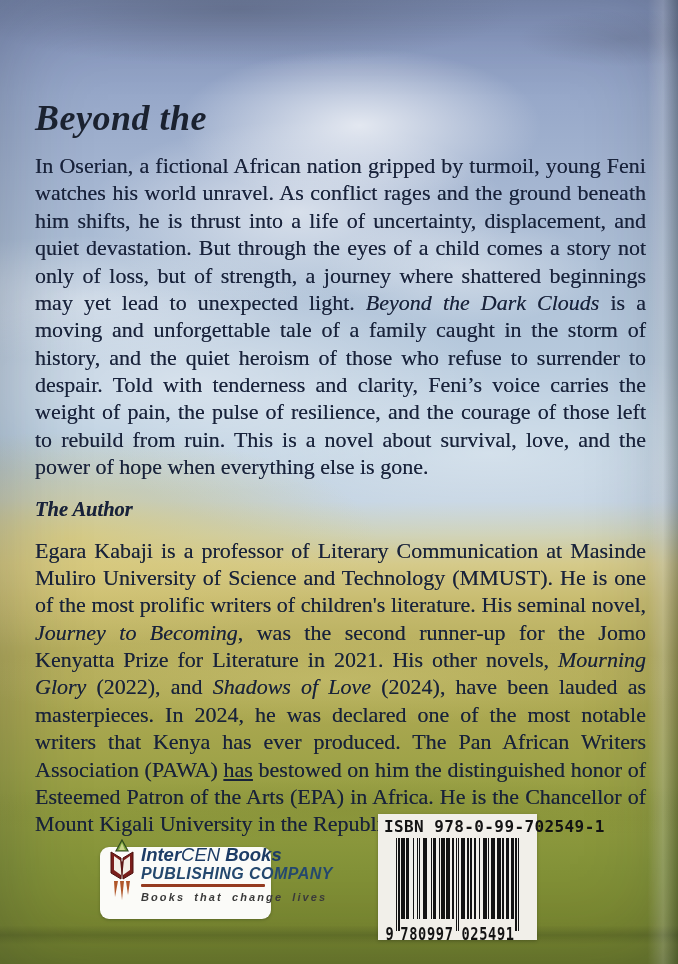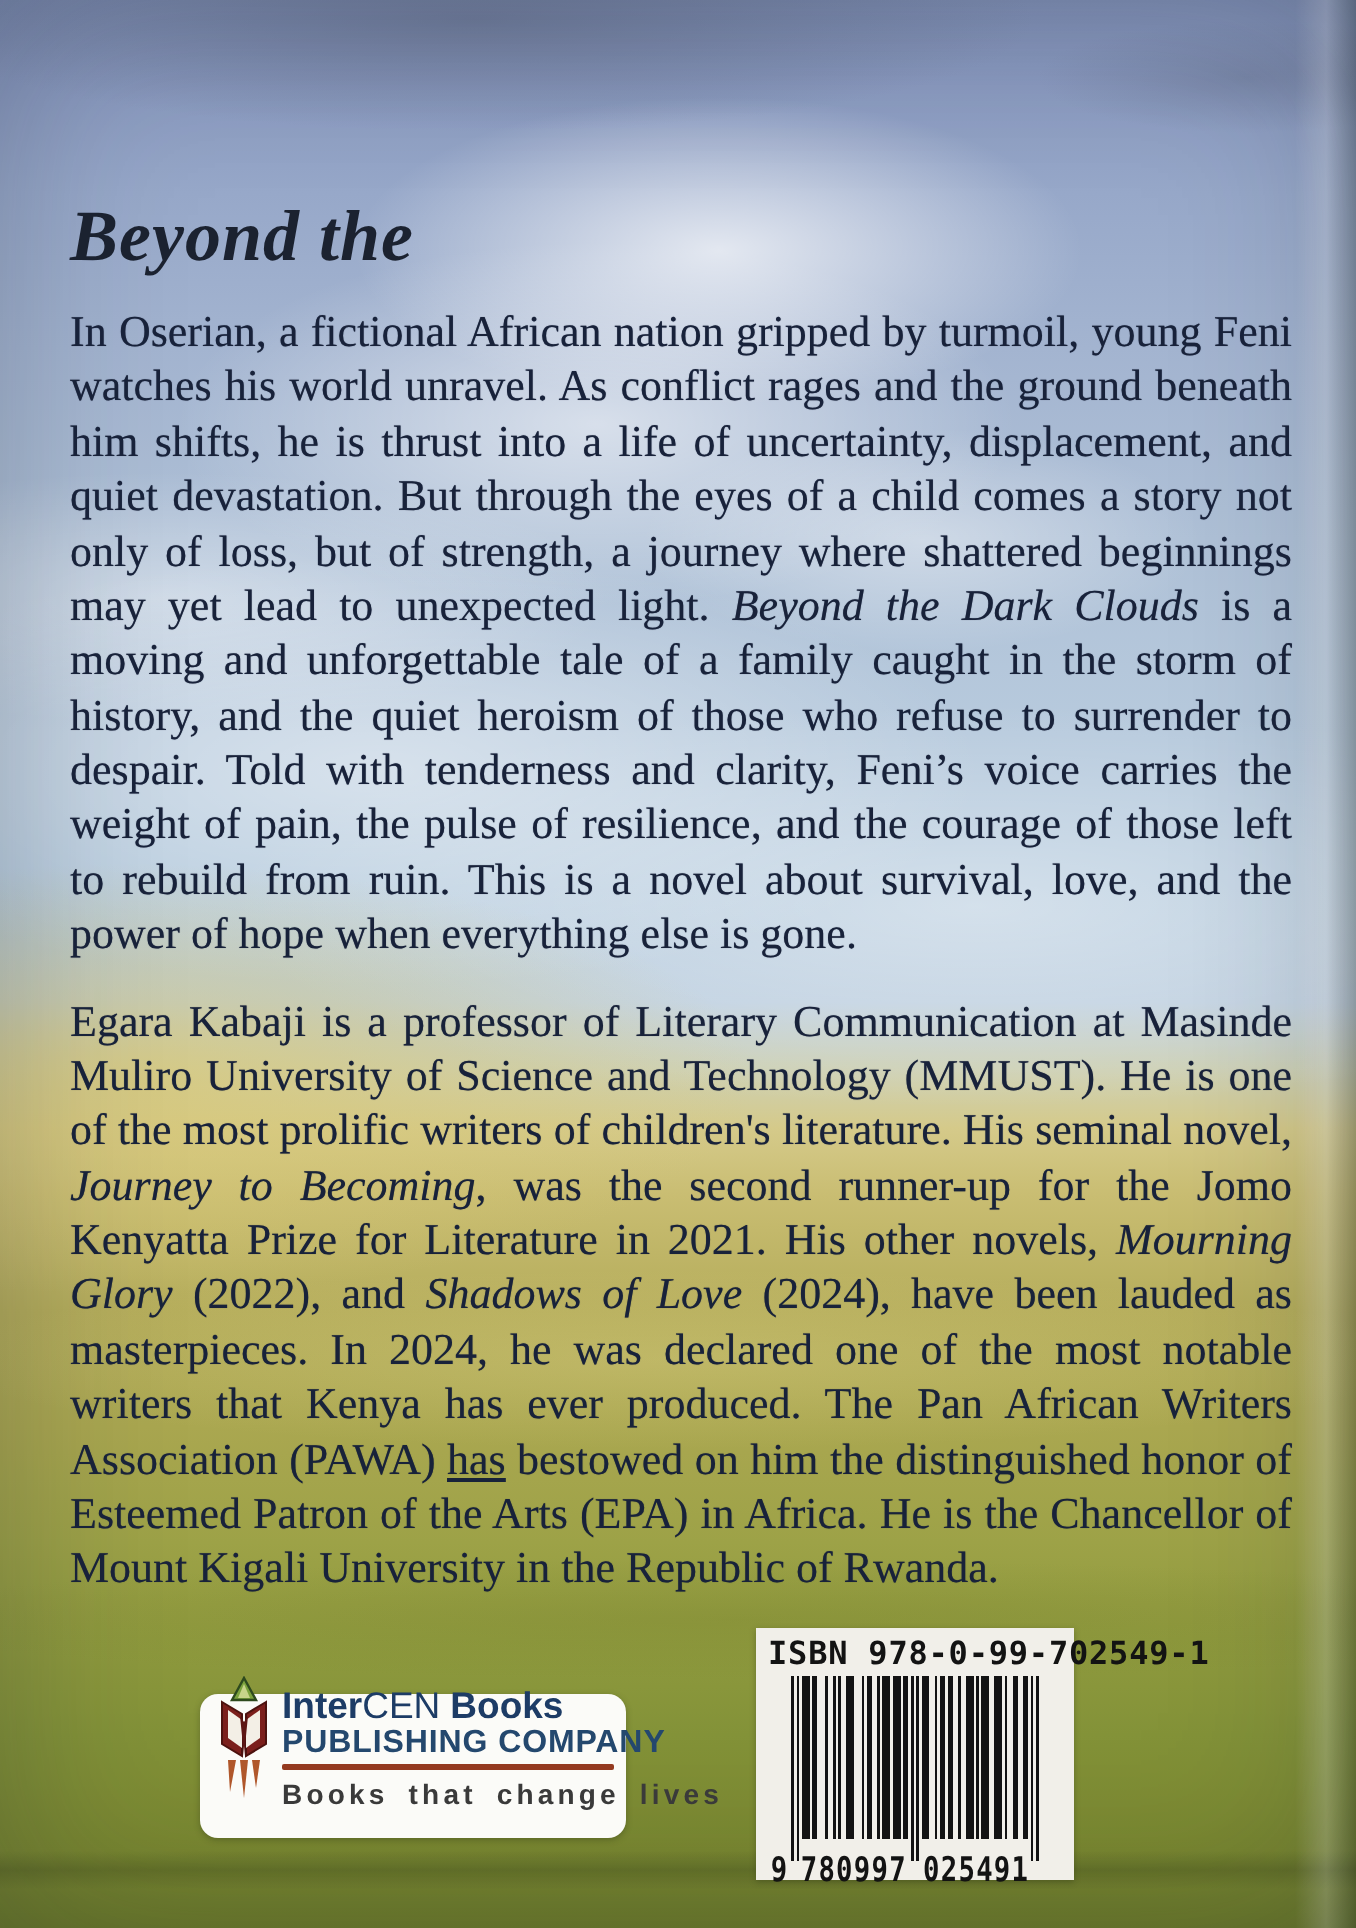--- a/index.html
+++ b/index.html
@@ -62,41 +62,41 @@
     margin:17px 0 0 0;font-style:italic;font-weight:bold;
     font-size:20.5px;color:#18223a;text-shadow:0 0 .4px rgba(24,34,58,.6);
   }
   .author-bio{margin-top:16px;}
   .italic{font-style:italic;}
   .underline{text-decoration:underline;}
 
   
   .logo{
     position:absolute;z-index:3;left:100px;top:847px;
-    width:213px;height:72px;background:#fbfbf8;border-radius:9px;
+    width:171px;height:72px;background:#fbfbf8;border-radius:9px;
     box-shadow:0 1px 3px rgba(40,50,20,.35);
-    display:flex;align-items:center;padding:4px 6px 21px 7px;box-sizing:border-box;
+    display:flex;align-items:center;padding:4px 6px 21px 7px;box-sizing:border-box;font-style:italic;
   }
   .logo-icon{flex:0 0 auto;margin:-6px 4px 0 0;}
   .logo-text{flex:1 1 auto;min-width:0;}
   .logo-name{
     font-family:"Liberation Sans", sans-serif;
     font-size:18.5px;line-height:1.02;color:#1d3c66;white-space:nowrap;
   }
   .logo-name .bold{font-weight:bold;}
   .logo-name .p3{margin-left:5px;font-weight:bold;}
   .logo-sub{
     font-family:"Liberation Sans", sans-serif;
     font-size:16px;font-weight:bold;letter-spacing:.45px;
     color:#24486e;line-height:1.05;margin-top:1px;white-space:nowrap;
   }
   .logo-rule{height:3px;background:#943a20;margin:2px 0 4px 0;border-radius:1px;}
   .logo-tag{
     font-family:"Liberation Sans", sans-serif;
-    font-size:14px;font-weight:bold;letter-spacing:2.1px;word-spacing:4px;
+    font-size:11px;font-weight:bold;letter-spacing:2.1px;word-spacing:4px;
     color:#3a3a3a;white-space:nowrap;
   }
 
   
   .barcode{
     position:absolute;z-index:3;left:378px;top:814px;
     width:159px;height:126px;background:#f1efe9;
     box-shadow:0 1px 3px rgba(40,50,20,.35);
     box-sizing:border-box;padding:3px 6px 2px 6px;
   }
@@ -119,20 +119,21 @@
   <div class="haze"></div>
 
   <div class="content">
     <header class="title">
       <div>Beyond the</div>
     </header>
 
     <p class="body-text synopsis"><span>In Oserian, a fictional African nation gripped by turmoil, young Feni watches his world unravel. As conflict rages and the ground beneath him shifts, he is thrust into a life of uncertainty, displacement, and quiet devastation. But through the eyes of a child comes a story not only of loss, but of strength, a journey where shattered beginnings may yet lead to unexpected light. </span><span class="italic">Beyond the Dark Clouds</span><span> is a moving and unforgettable tale of a family caught in the storm of history, and the quiet heroism of those who refuse to surrender to despair. Told with tenderness and clarity, Feni’s voice carries the weight of pain, the pulse of resilience, and the courage of those left to rebuild from ruin. This is a novel about survival, love, and the power of hope when everything else is gone.</span></p>
 
     <section>
+      <h2 class="author-heading">The Author</h2>
       <p class="body-text author-bio"><span>Egara Kabaji is a professor of Literary Communication at Masinde Muliro University of Science and Technology (MMUST). He is one of the most prolific writers of children's literature. His seminal novel, </span><span class="italic">Journey to Becoming</span><span>, was the second runner-up for the Jomo Kenyatta Prize for Literature in 2021. His other novels, </span><span class="italic">Mourning Glory</span><span> (2022), and </span><span class="italic">Shadows of Love</span><span> (2024), have been lauded as masterpieces. In 2024, he was declared one of the most notable writers that Kenya has ever produced. The Pan African Writers Association (PAWA) </span><span class="underline">has</span><span> bestowed on him the distinguished honor of Esteemed Patron of the Arts (EPA) in Africa. He is the Chancellor of Mount Kigali University in the Republic of Rwanda.</span></p>
     </section>
   </div>
 
   <div class="logo">
     <span class="logo-icon">
       <svg width="30" height="62" viewBox="0 0 30 62">
 
         <polygon points="15,1 21,12 9,12" fill="#7ba23d" stroke="#2e4a1e" stroke-width="1.2"></polygon>
         <polygon points="15,4 18,11 12,11" fill="#c8d48a"></polygon>

